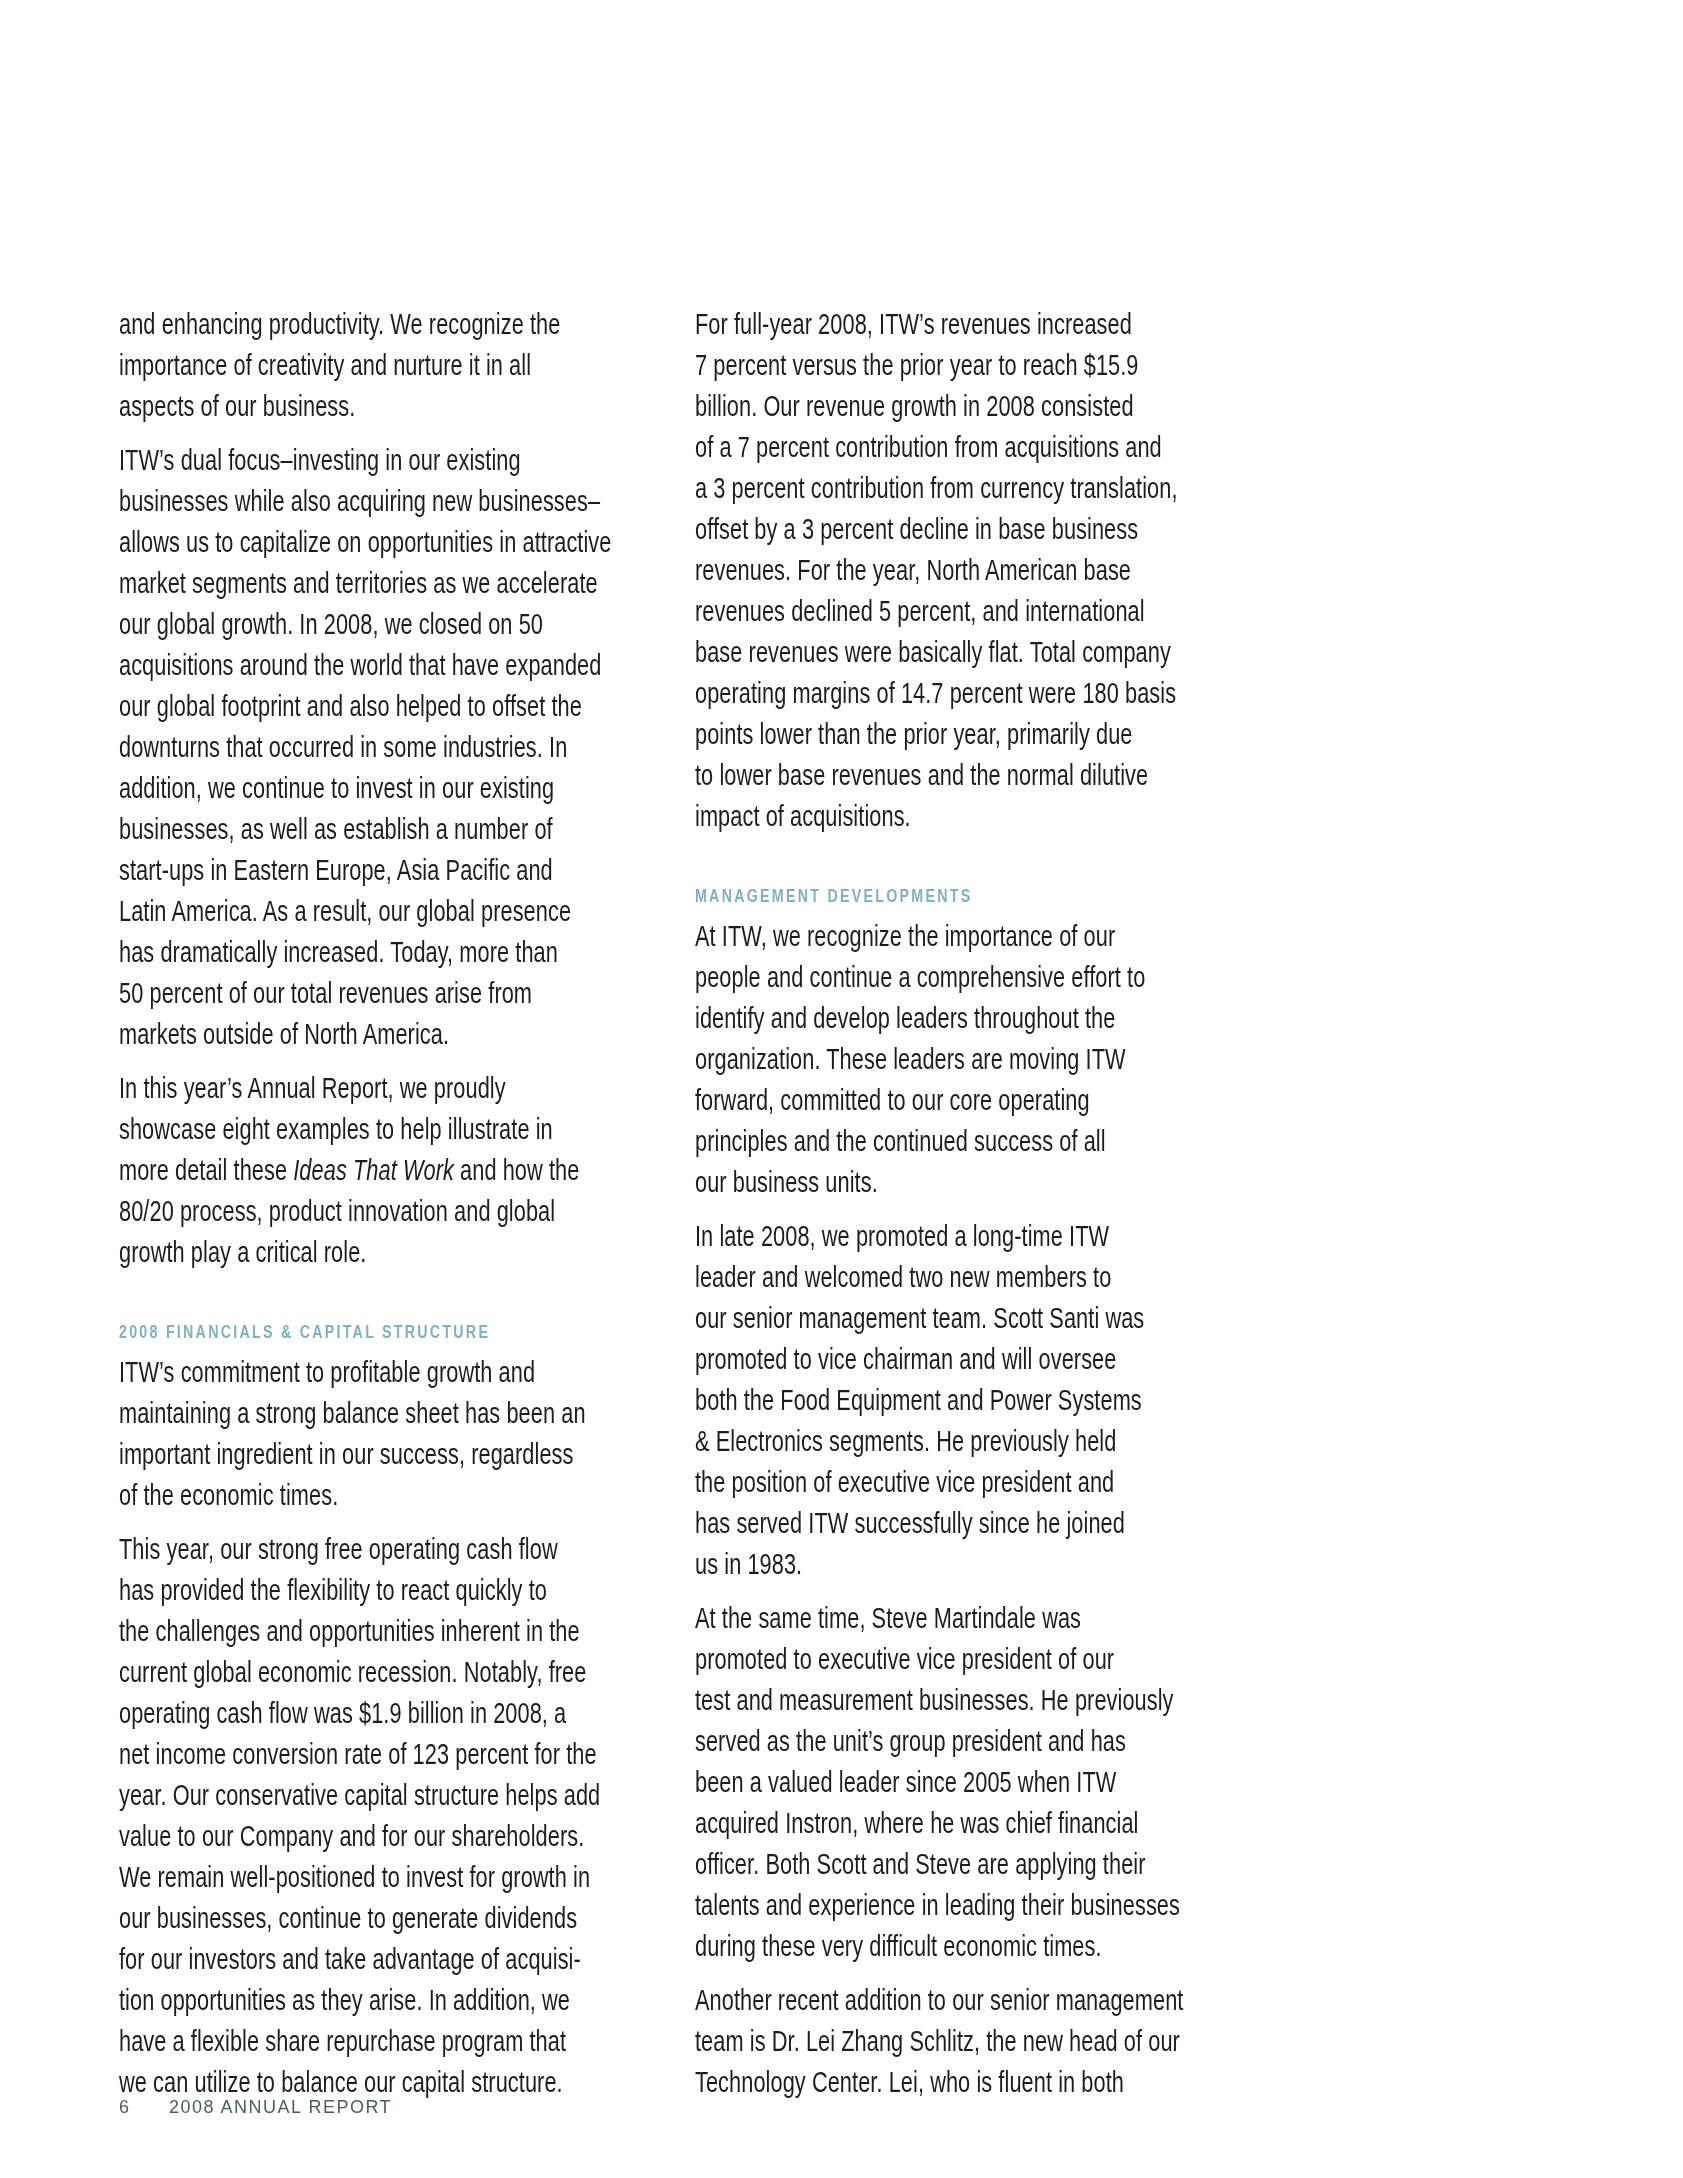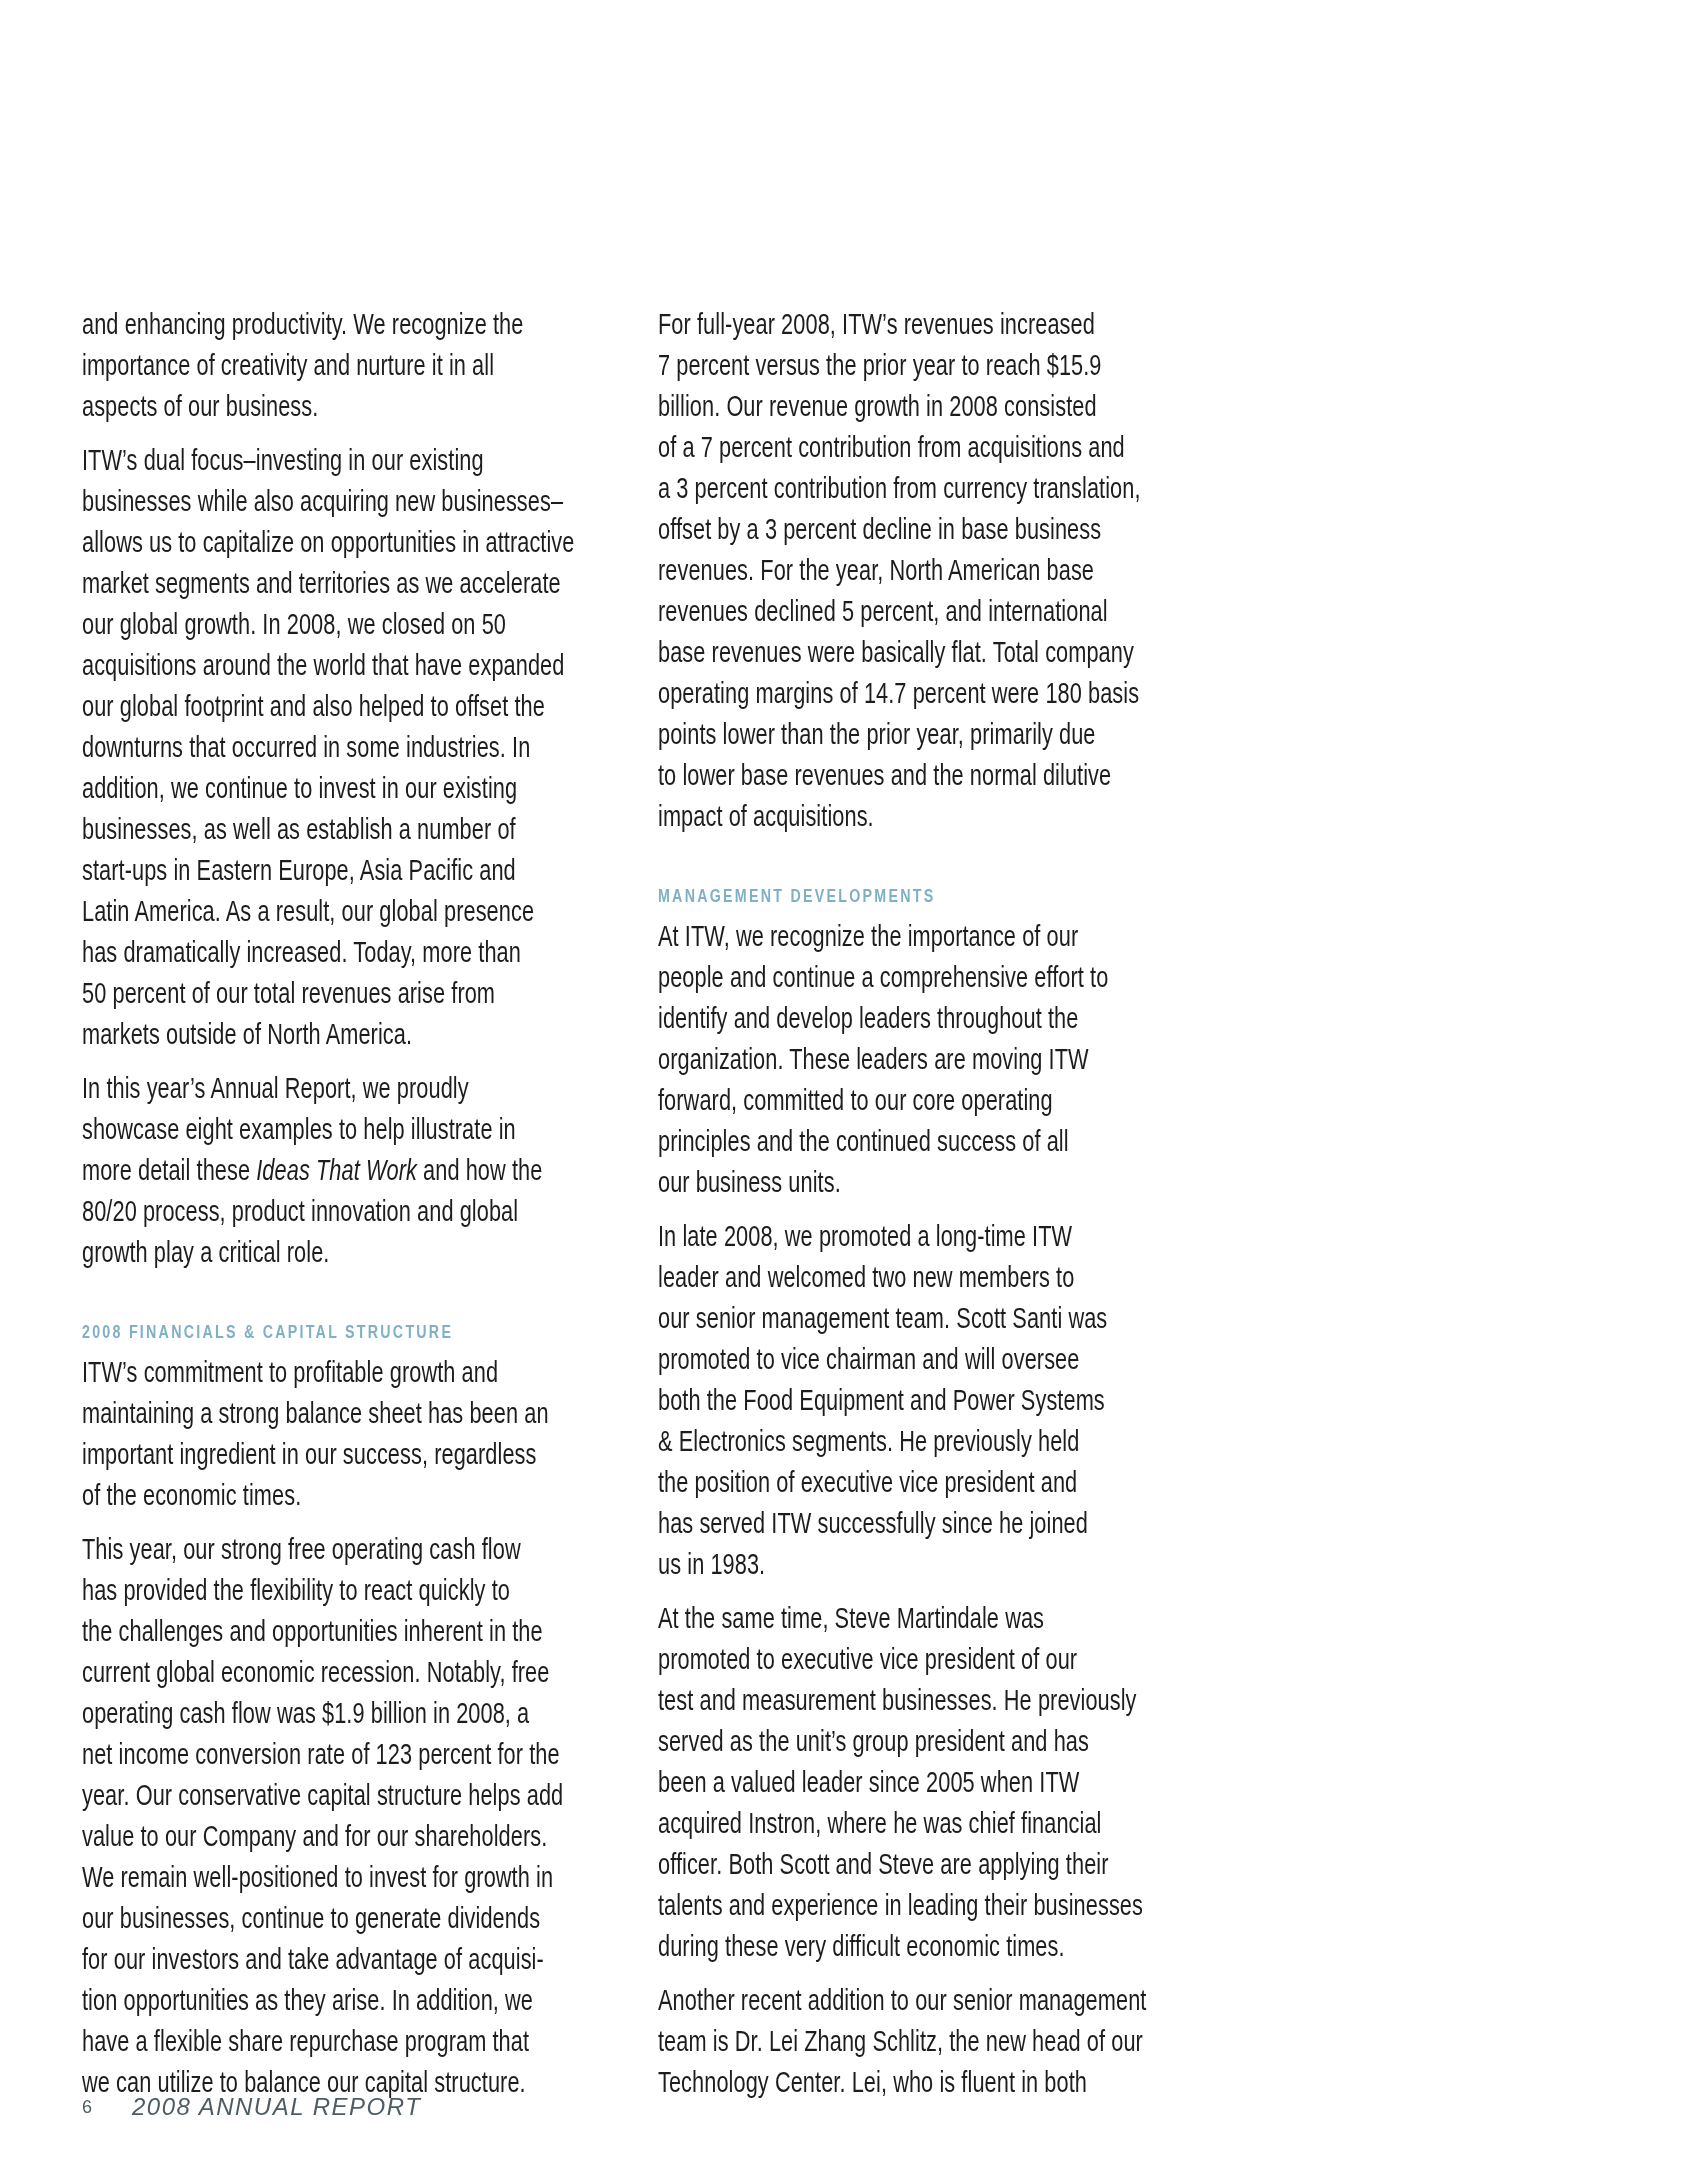--- a/index.html
+++ b/index.html
@@ -9,20 +9,21 @@
     --footer-color:#4d5d63;
   }
   html,body{margin:0;padding:0;background:#ffffff;}
   .page{
     position:relative;
     width:1332px;height:2178px;
     background:var(--page-bg);
     overflow:hidden;
     font-family:"Liberation Sans","DejaVu Sans",sans-serif;
     color:var(--body-color);
+    margin-left:37px;
   }
   .column{
     position:absolute;
     top:304px;
     font-size:29px;
     line-height:41px;
     font-weight:400;
     letter-spacing:0.1px;
     transform:scaleX(0.75);
     transform-origin:0 0;
@@ -43,24 +44,23 @@
   }
   .page-footer{position:absolute;left:0;top:2095px;width:100%;height:30px;}
   .page-number{
     position:absolute;left:82px;top:0;
     font-size:18px;line-height:24px;
     letter-spacing:1.5px;
     color:var(--footer-color);
   }
   .footer-label{
     position:absolute;left:132px;top:0;
-    font-size:24px;line-height:24px;
+    font-size:18px;line-height:24px;
     letter-spacing:1.5px;
     color:var(--footer-color);
-    font-style:italic;
   }
 </style>
 </head>
 <body>
 
 <div class="page">
   <section class="column left" id="col-left">
       <p class="para">
         <span class="line"><span>and enhancing productivity. We recognize the</span></span>
         <span class="line"><span>importance of creativity and nurture it in all</span></span>

